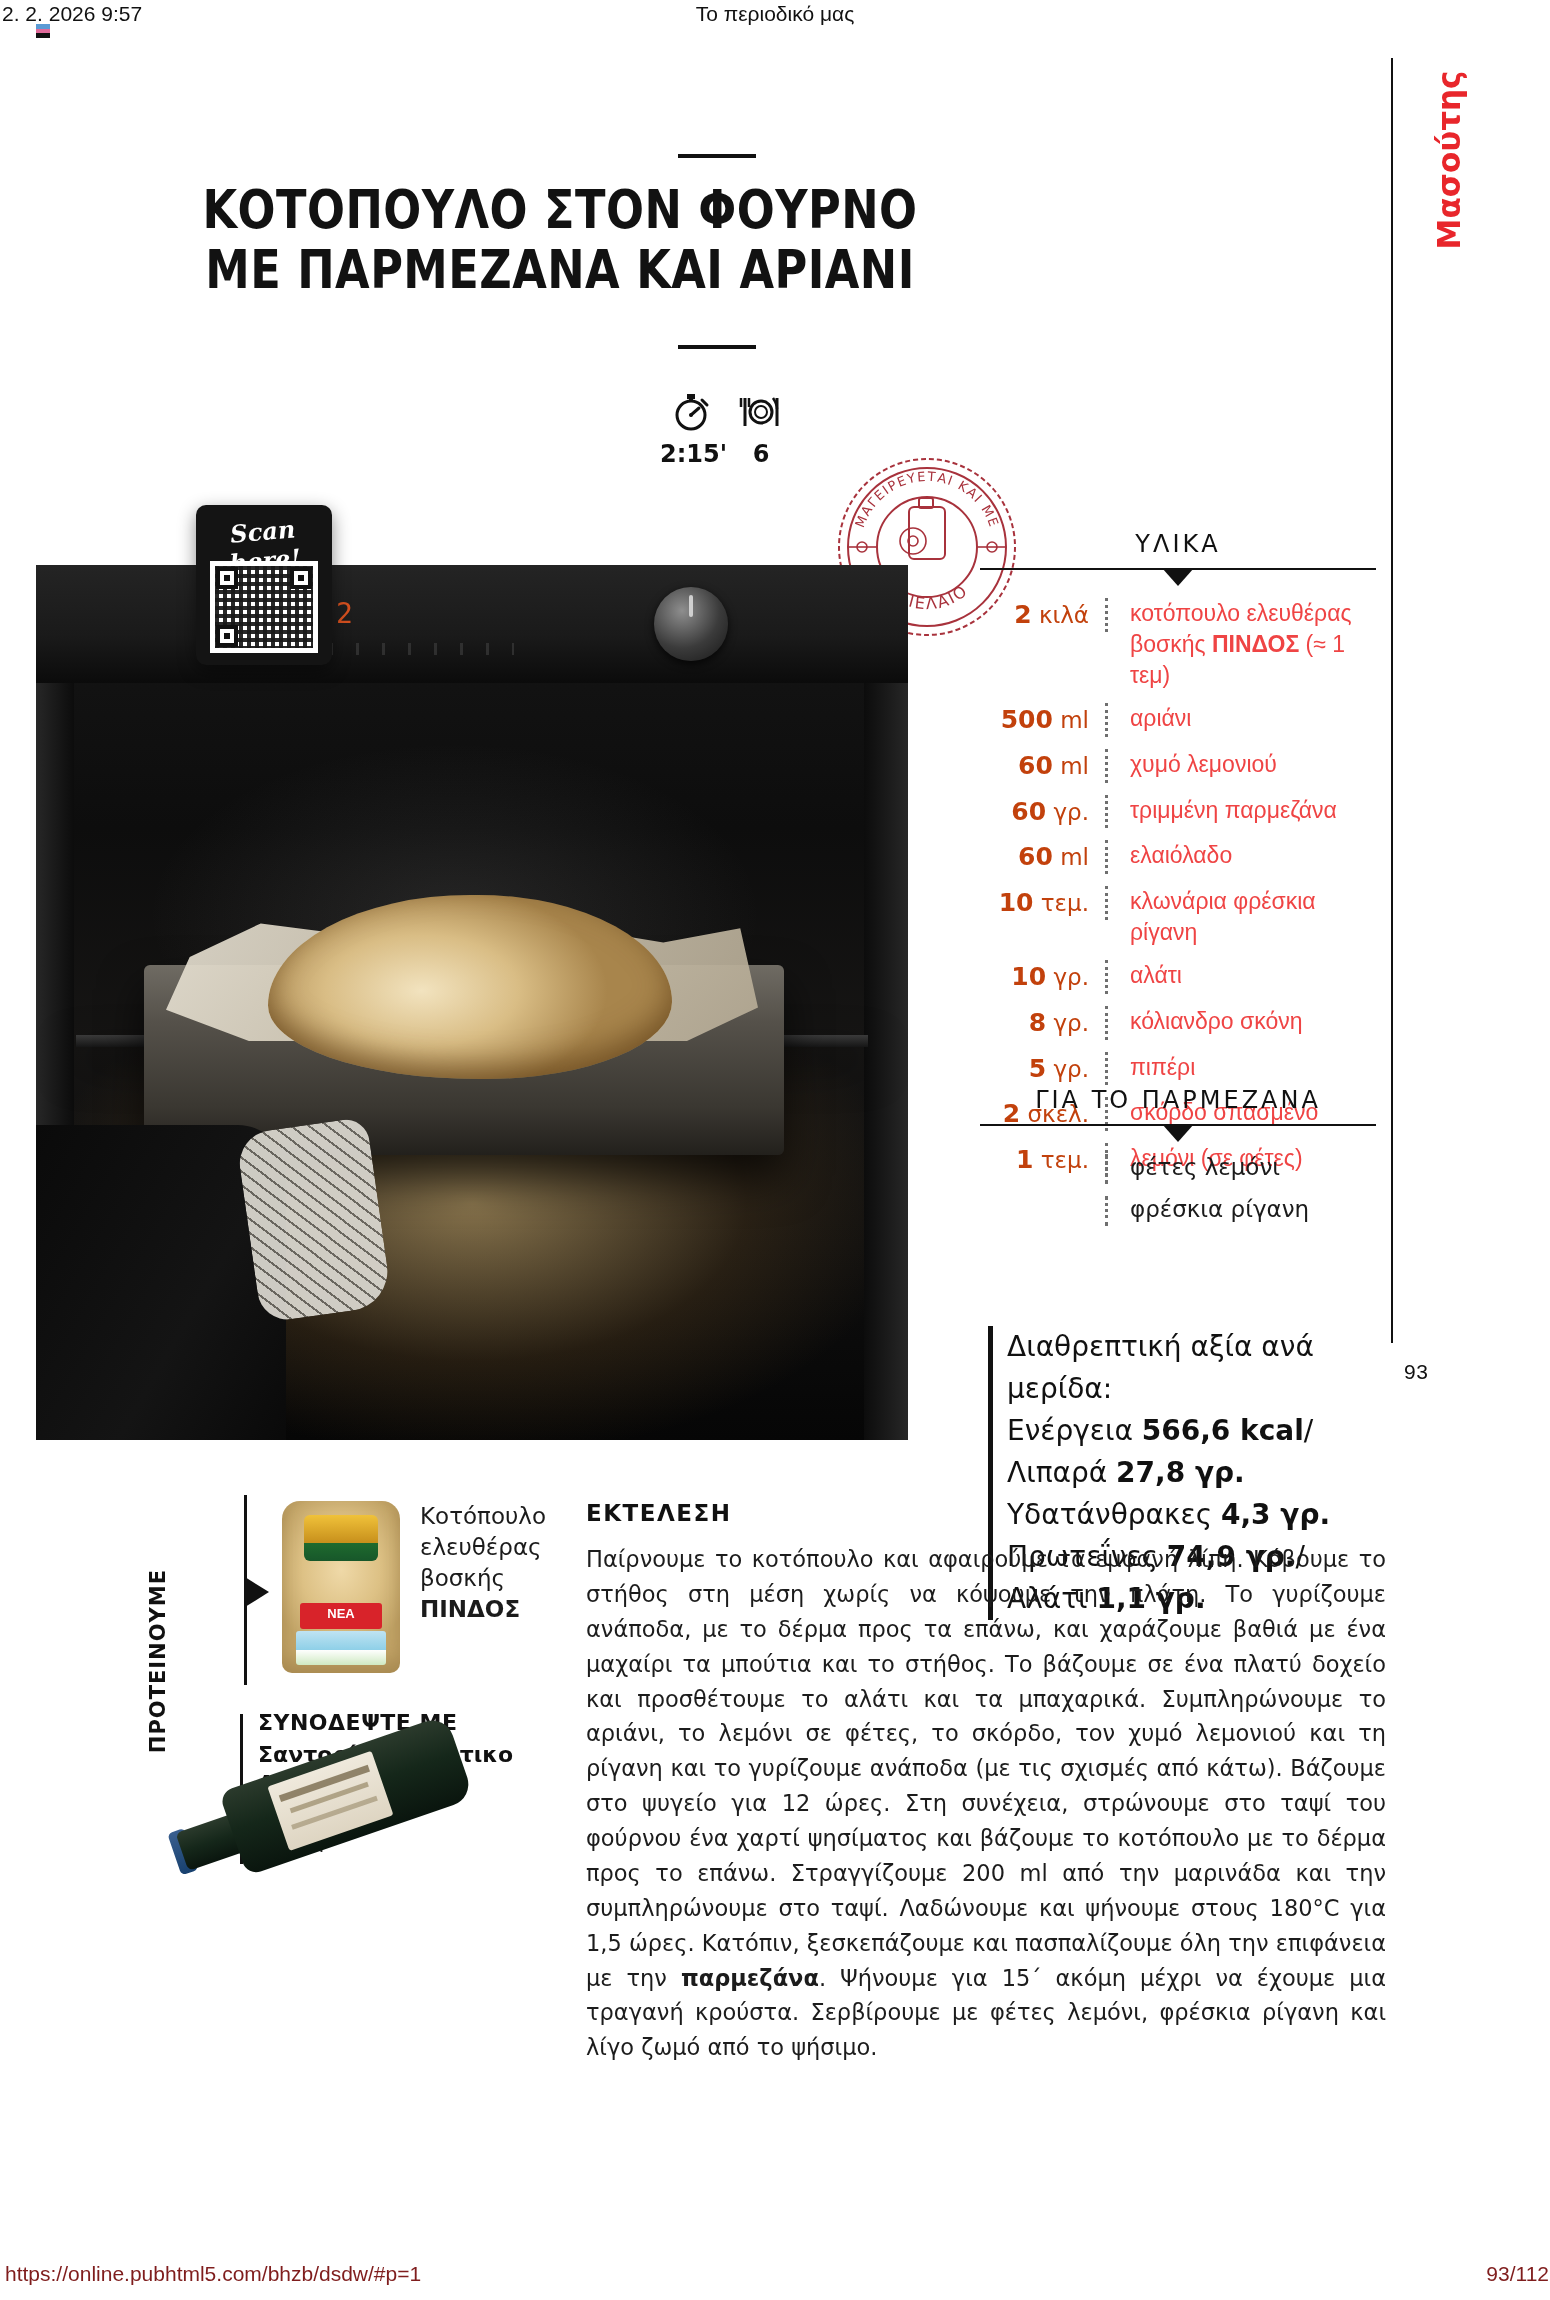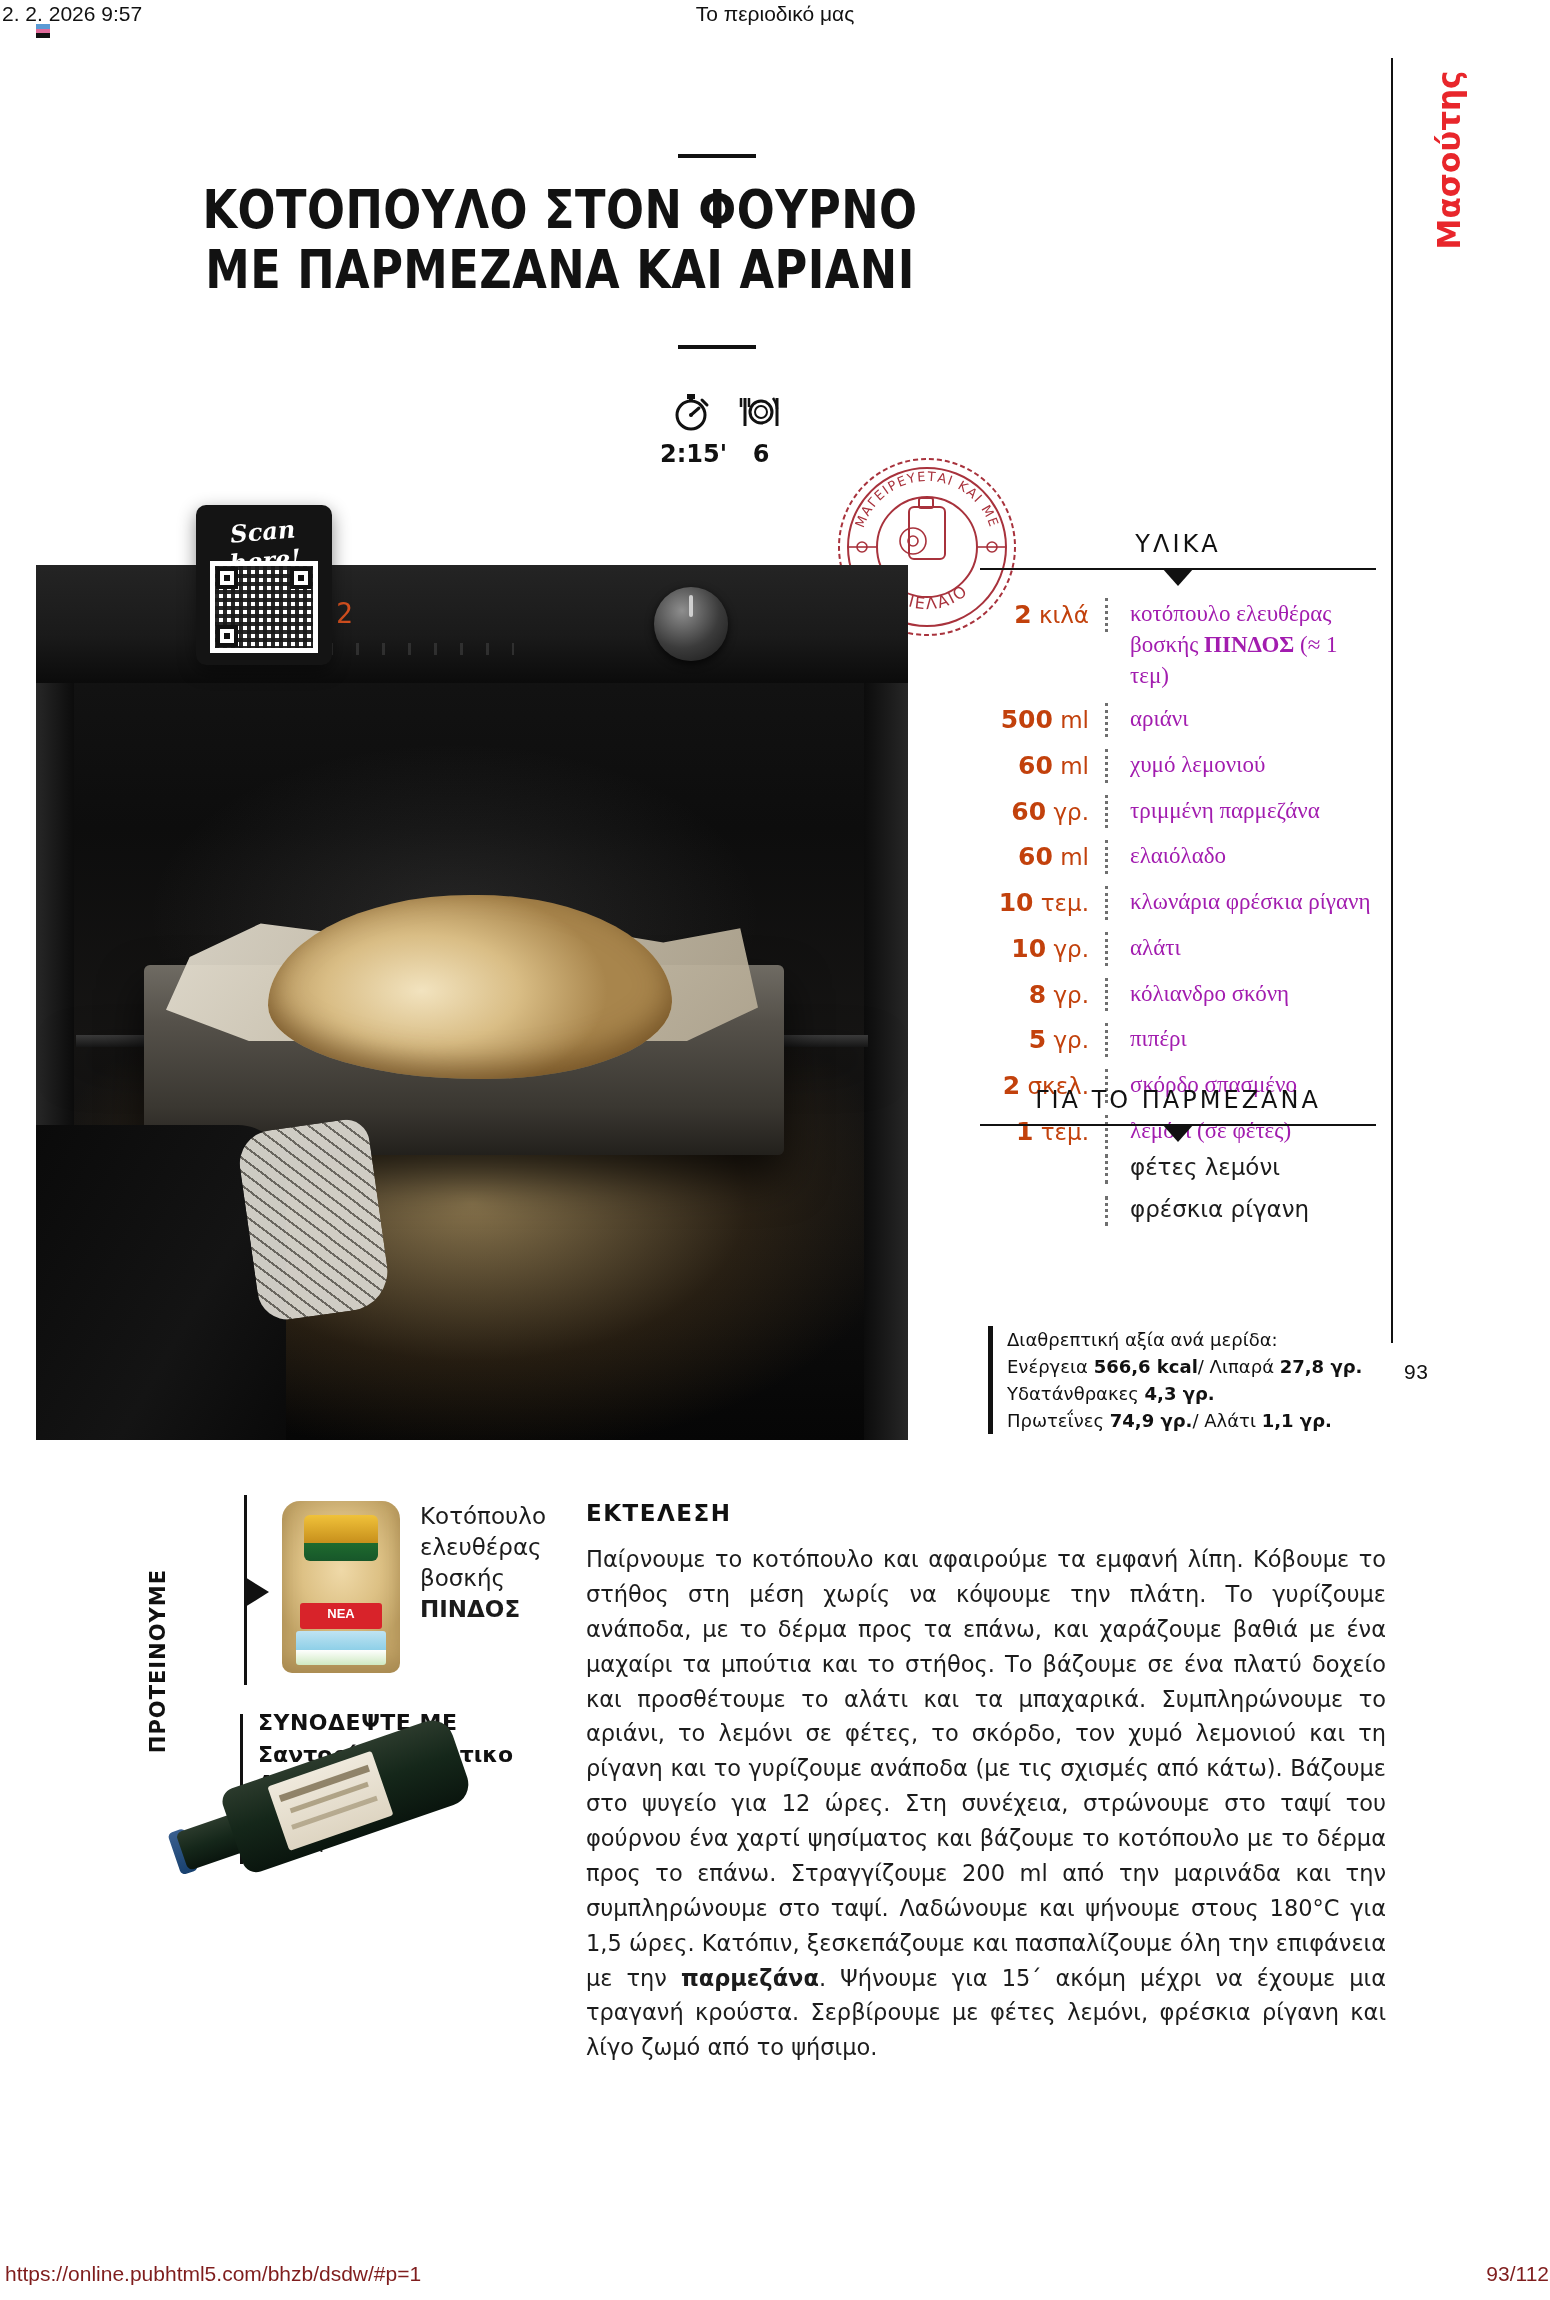--- a/index.html
+++ b/index.html
@@ -235,36 +235,36 @@
   .ing-list { margin-top:28px; }
   .ing-row { display:flex; align-items:flex-start; margin-bottom:12px; }
   .ing-qty {
     width:128px; flex:0 0 128px; text-align:right; padding-right:16px;
     font-size:23px; color:#c2410c; line-height:1.35;
     border-right:3px dotted #6f6f6f;
     font-family:"DejaVu Sans", sans-serif;
   }
   .ing-qty b { font-weight:700; font-size:25px; }
   .ing-name {
-    padding-left:22px; font-size:23px; color:#a21caf; line-height:1.35;
-    font-family:Liberation Serif, serif;
+    padding-left:22px; font-size:23px; color:#ef4444; line-height:1.35;
+    font-family:Liberation Sans, sans-serif;
   }
   .ing-name b { font-weight:700; }
 
   .serve-wrap { position:absolute; left:980px; top:1086px; width:396px; }
   .serve-list { margin-top:28px; }
   .serve-row { display:flex; align-items:flex-start; margin-bottom:12px; }
   .serve-spacer { width:128px; flex:0 0 128px; border-right:3px dotted #6f6f6f; height:30px; }
   .serve-name { padding-left:22px; font-size:23px; color:#1b1b1b; font-family:"DejaVu Sans", sans-serif; }
 
   
   .nutri {
     position:absolute; left:988px; top:1326px; width:396px;
     border-left:5px solid #111; padding-left:14px;
-    font-size:18px; line-height:1.5; color:#111;
+    font-size:28px; line-height:1.5; color:#111;
     font-family:"DejaVu Sans", sans-serif;
   }
   .nutri b { font-weight:700; }
 
   
   .promo {
     position:absolute; left:196px; top:1495px; width:380px; height:200px;
   }
   .promo .vbar {
     position:absolute; left:48px; top:0; width:3px; height:190px; background:#111;

